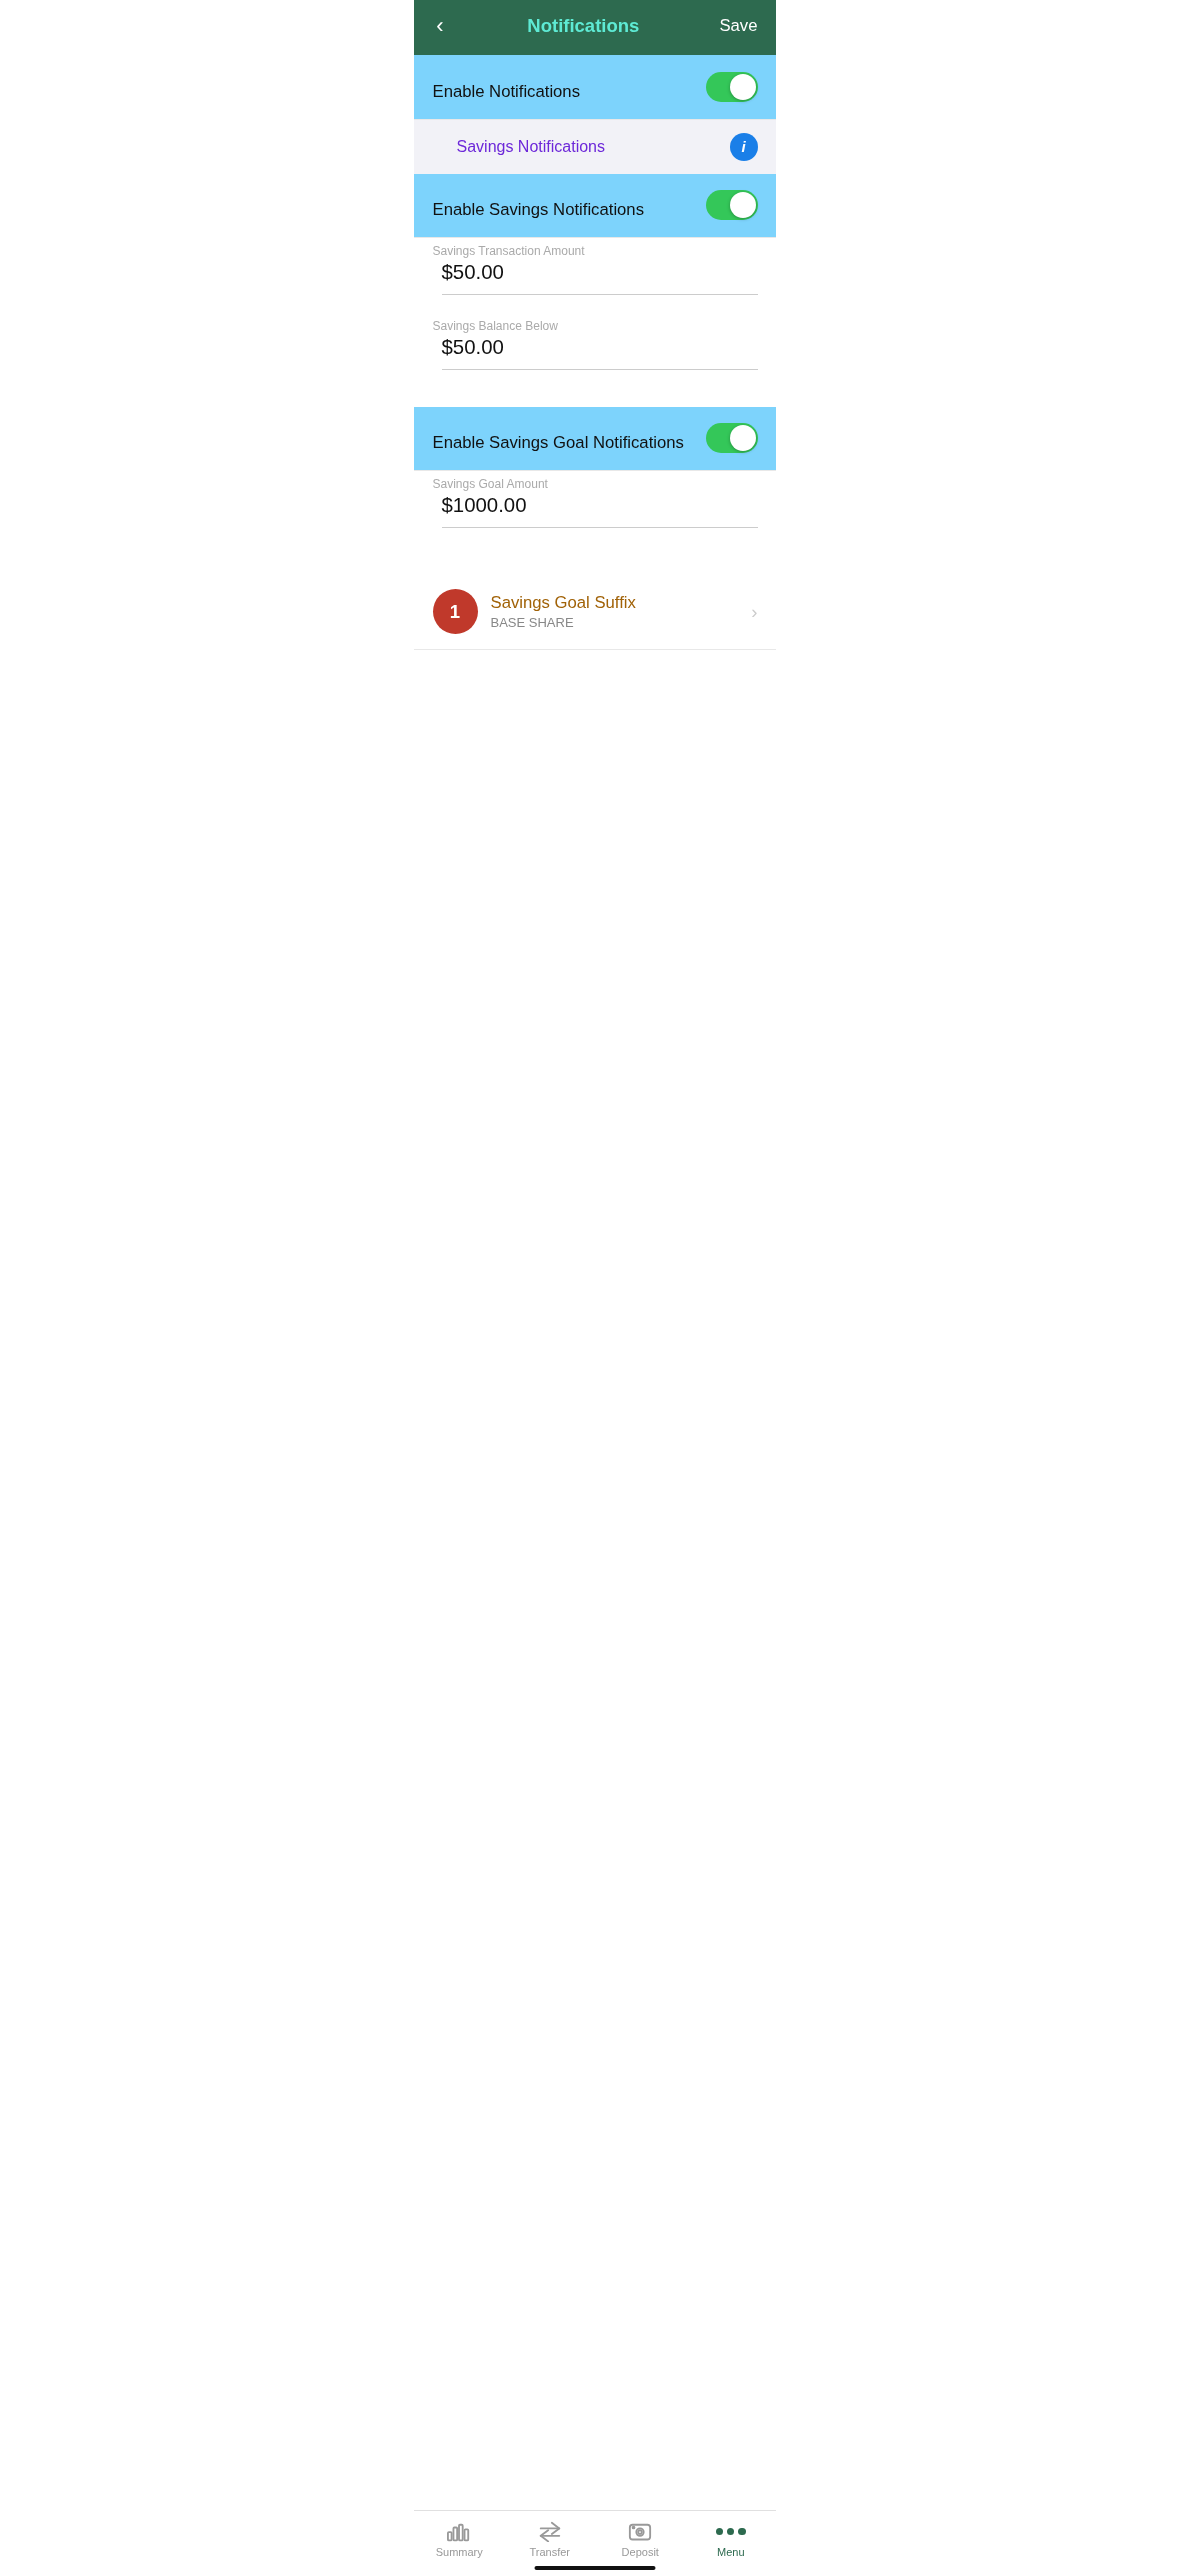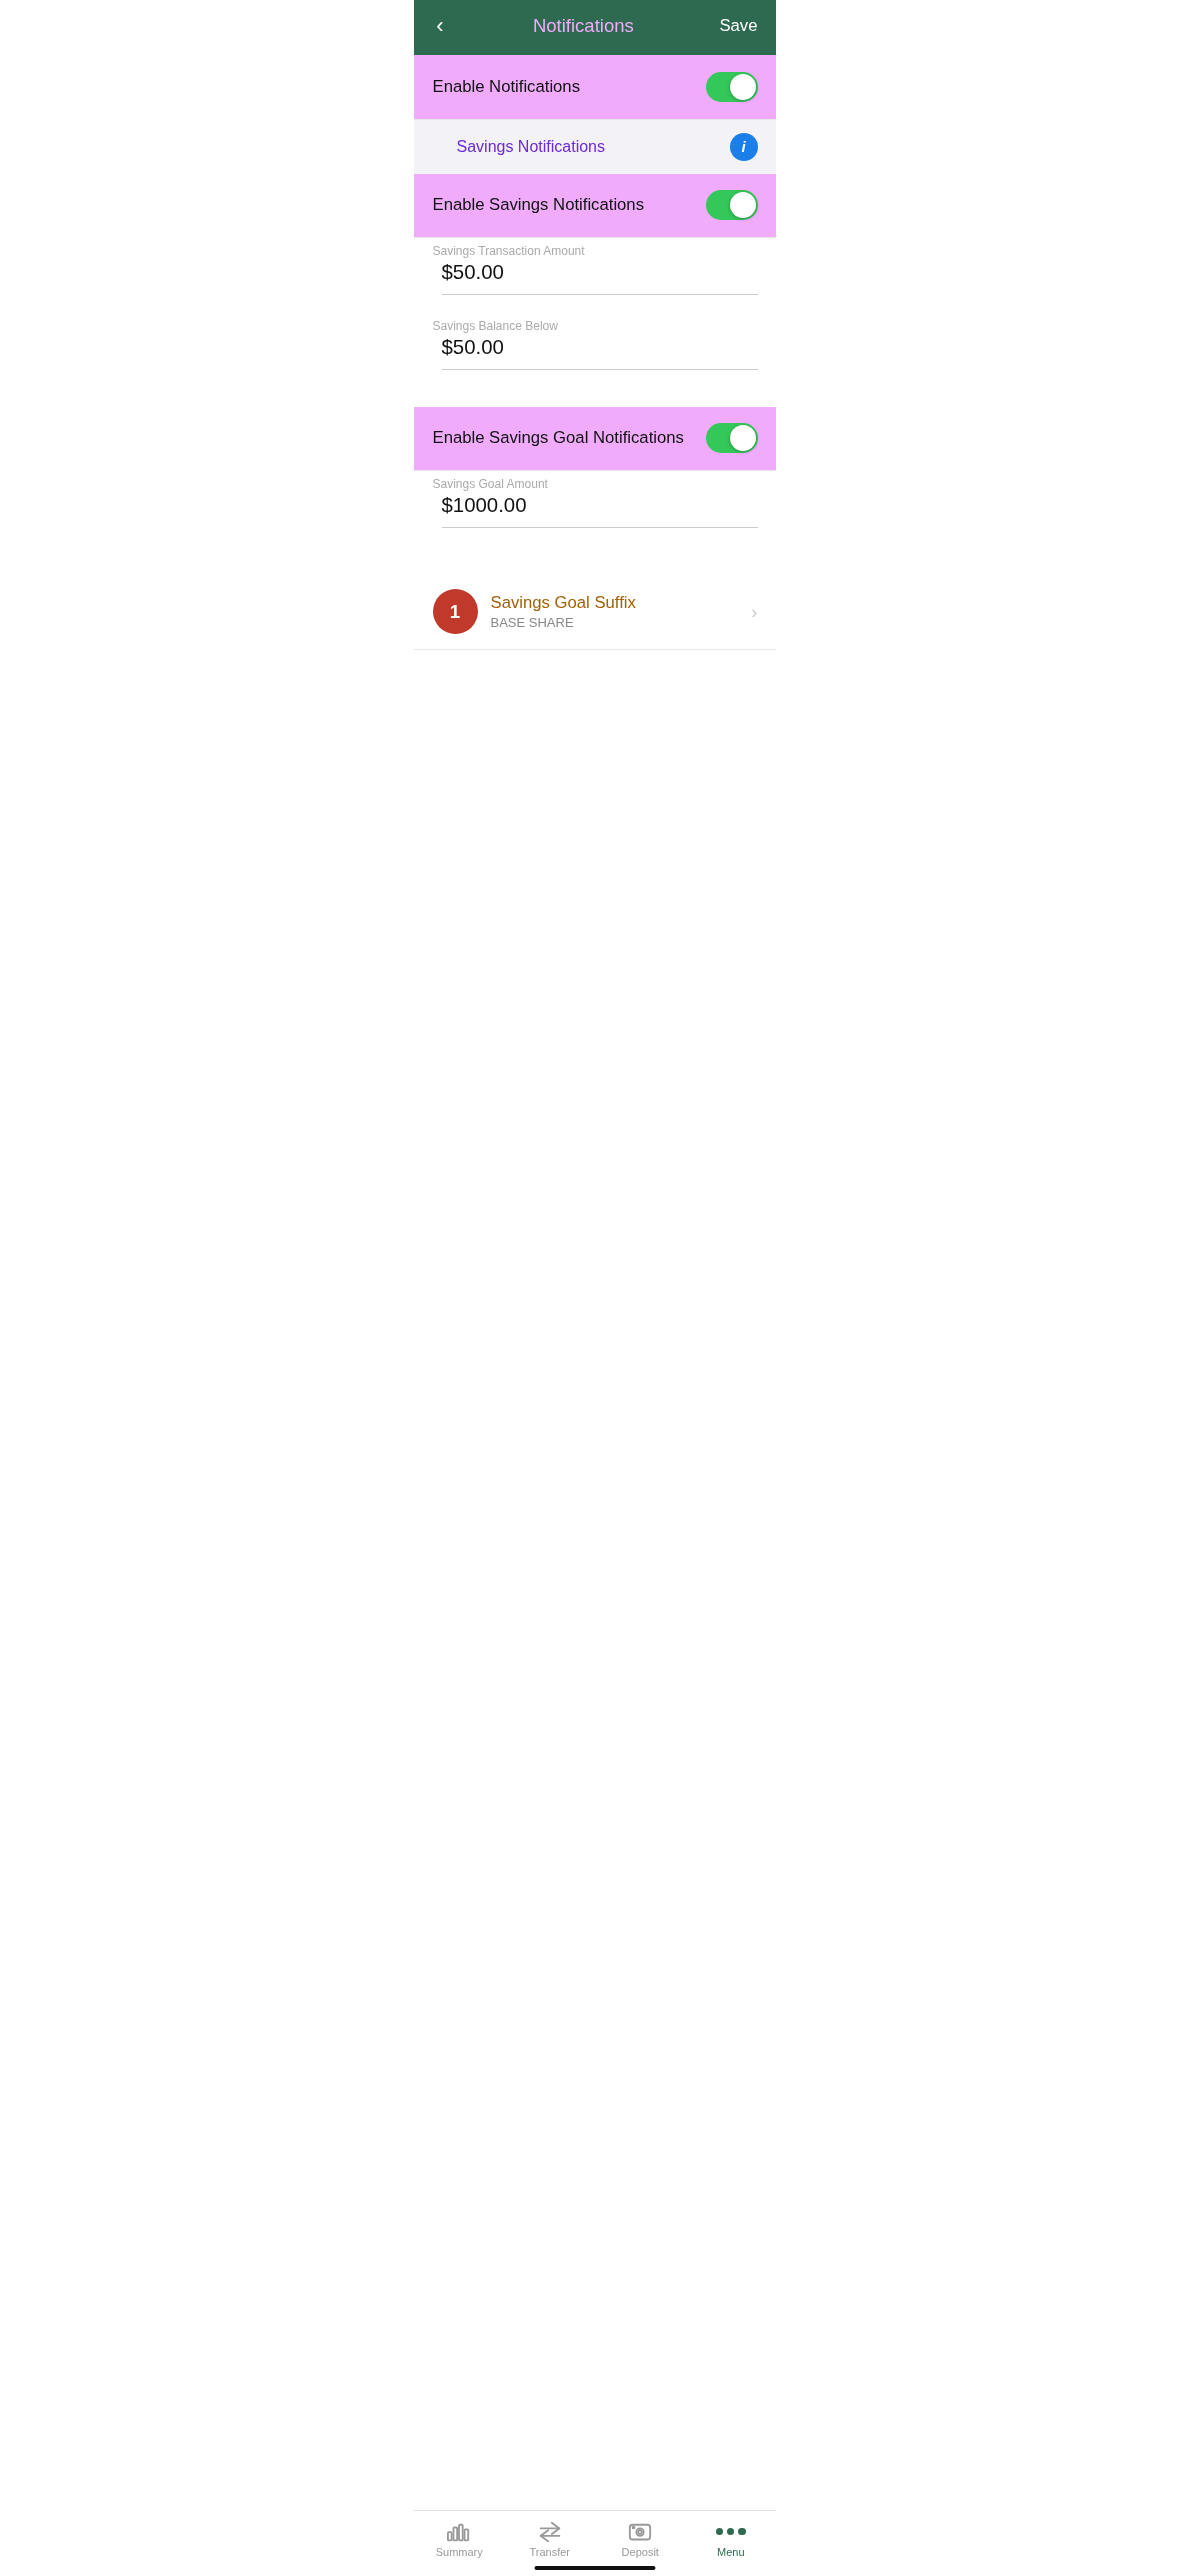--- a/index.html
+++ b/index.html
@@ -110,43 +110,43 @@
       color: white;
       font-size: 22px;
       font-weight: 300;
       cursor: pointer;
       padding: 3.7px;
       line-height: 1;
     }
 
     .nav-title {
       font-size: 18.5px;
-      font-weight: 400;
-      color: #f0abfc;
+      font-weight: 700;
+      color: #5eead4;
     }
 
     .nav-save {
       color: white;
       font-size: 16.7px;
       font-weight: 400;
       cursor: pointer;
     }
 
     
     .content {
       background: #fff;
     }
 
     
     .row {
       display: flex;
-      align-items: center;
+      align-items: flex-end;
       justify-content: space-between;
       padding: 16.7px 18.5px;
-      background: #f0abfc;
+      background: #7dd3fc;
       border-bottom: 0.9px solid #e8e8e8;
     }
 
     .row-label {
       font-size: 16.7px;
       font-weight: 500;
       color: #111;
     }
 
     

